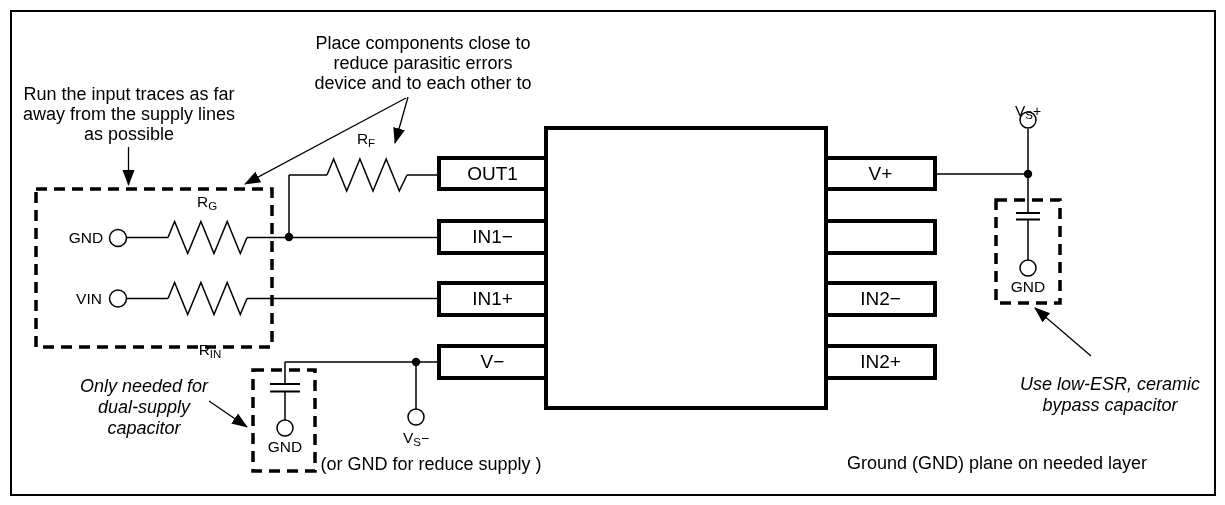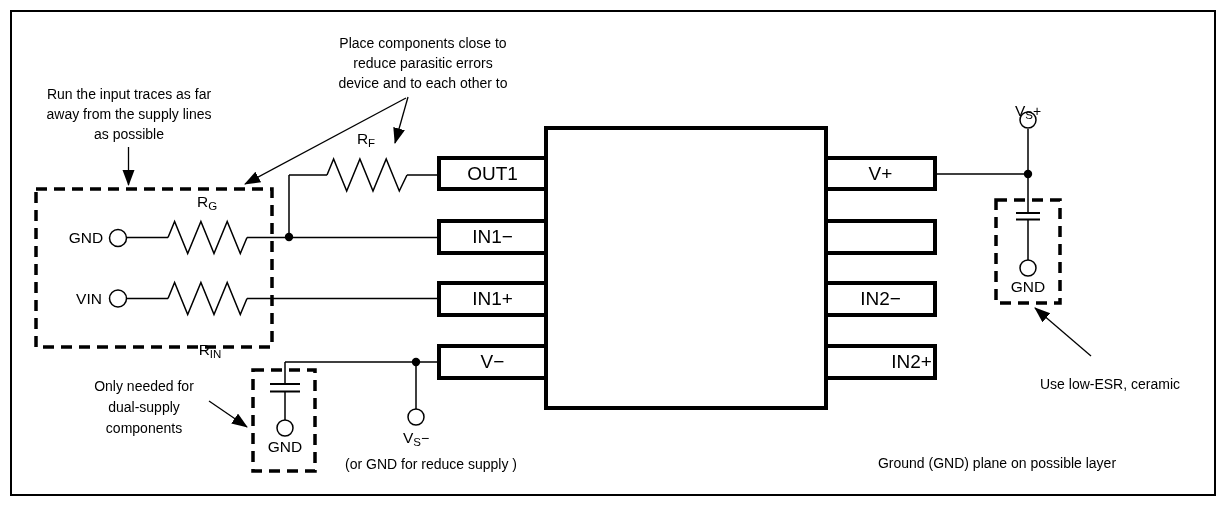--- a/index.html
+++ b/index.html
@@ -2,22 +2,22 @@
 <html><head>
 <meta charset="utf-8">
 <style>
   html,body{margin:0;padding:0;background:#ffffff;}
   .stage{
     position:relative;width:1225px;height:505px;background:#ffffff;
     font-family:"Liberation Sans",sans-serif;color:#000;overflow:hidden;
   }
   .stage svg{position:absolute;left:0;top:0;}
   .txt{position:absolute;transform:translateX(-50%);text-align:center;
-       font-size:14px;line-height:20px;white-space:nowrap;z-index:2;}
-  .txt.lh21{line-height:21px;}
+       font-size:18px;line-height:20px;white-space:nowrap;z-index:2;}
+  .txt.lh21{line-height:21px;font-style:italic;}
   .pinlbl{position:absolute;display:flex;align-items:center;justify-content:center;
           font-size:19px;z-index:2;}
   .complbl{position:absolute;transform:translateX(-50%);font-size:15.5px;
            white-space:nowrap;z-index:2;}
   .sub{font-size:11.5px;vertical-align:-3px;}
   .sup{font-size:14px;}
 </style>
 </head>
 <body>
 
@@ -90,47 +90,48 @@
       <rect x="826" y="346" width="109" height="32"></rect>
     </g>
   </svg>
 
   <div class="pinlbl" style="left:439px;top:158px;width:107px;height:31px">OUT1</div>
   <div class="pinlbl" style="left:439px;top:221px;width:107px;height:32px">IN1−</div>
   <div class="pinlbl" style="left:439px;top:283px;width:107px;height:32px">IN1+</div>
   <div class="pinlbl" style="left:439px;top:346px;width:107px;height:32px">V−</div>
   <div class="pinlbl" style="left:826px;top:158px;width:109px;height:31px">V+</div>
   <div class="pinlbl" style="left:826px;top:283px;width:109px;height:32px">IN2−</div>
-  <div class="pinlbl" style="left:857px;top:346px;width:109px;height:32px">IN2+</div>
+  <div class="pinlbl" style="left:826px;top:346px;width:109px;height:32px">IN2+</div>
 
   <div class="txt" style="left:129px;top:84px">
     <div>Run the input traces as far</div>
     <div>away from the supply lines</div>
     <div>as possible</div>
   </div>
 
   <div class="txt" style="left:423px;top:33px">
     <div>Place components close to</div>
     <div>reduce parasitic errors</div>
     <div>device and to each other to</div>
   </div>
 
   <div class="txt lh21" style="left:144px;top:376px">
     <div>Only needed for</div>
     <div>dual-supply</div>
-    <div>components</div>
+    <div>capacitor</div>
   </div>
 
   <div class="txt lh21" style="left:1110px;top:374px">
     <div>Use low-ESR, ceramic</div>
+    <div>bypass capacitor</div>
   </div>
 
   <div class="txt" style="left:431px;top:454px">(or GND for reduce supply )</div>
 
-  <div class="txt" style="left:997px;top:453px">Ground (GND) plane on possible layer</div>
+  <div class="txt" style="left:997px;top:453px">Ground (GND) plane on needed layer</div>
 
   <div class="complbl" style="left:366px;top:130px">
     <span>R</span><span class="sub">F</span>
   </div>
   <div class="complbl" style="left:207px;top:193px">
     <span>R</span><span class="sub">G</span>
   </div>
   <div class="complbl" style="left:210px;top:341px">
     <span>R</span><span class="sub">IN</span>
   </div>

